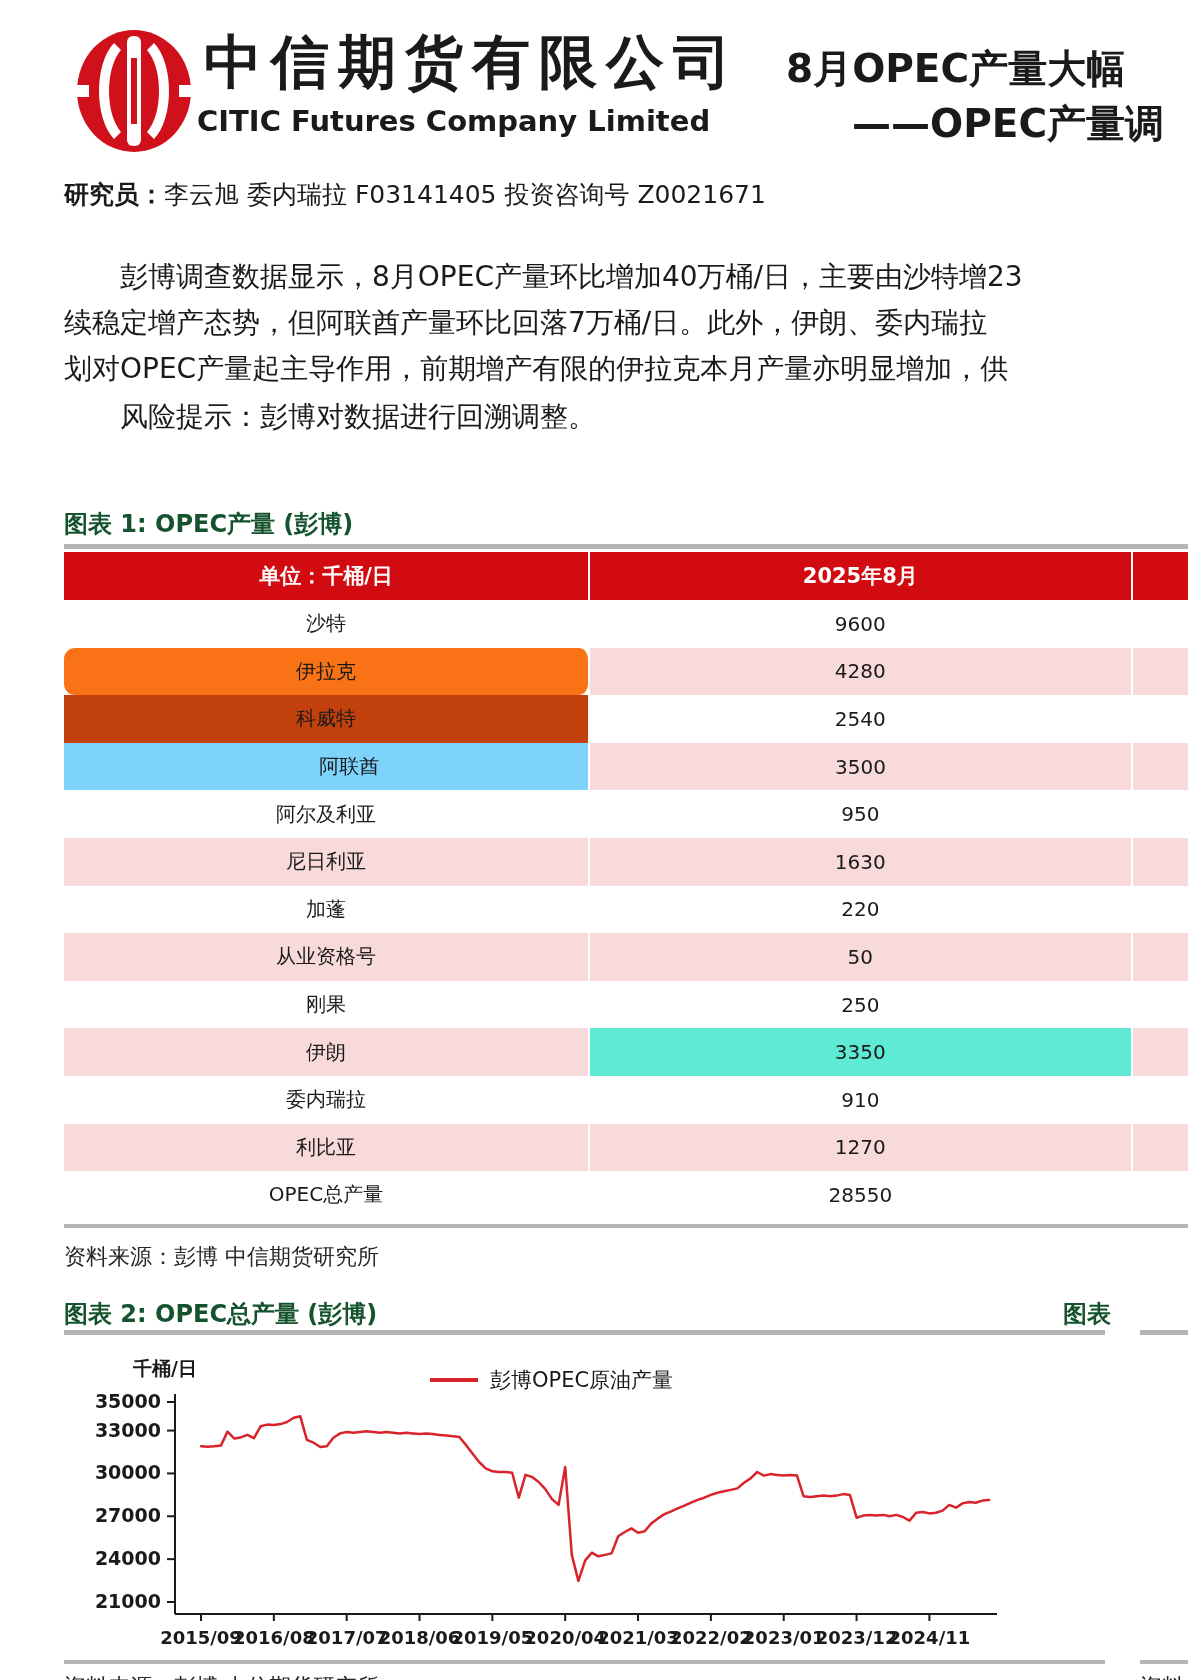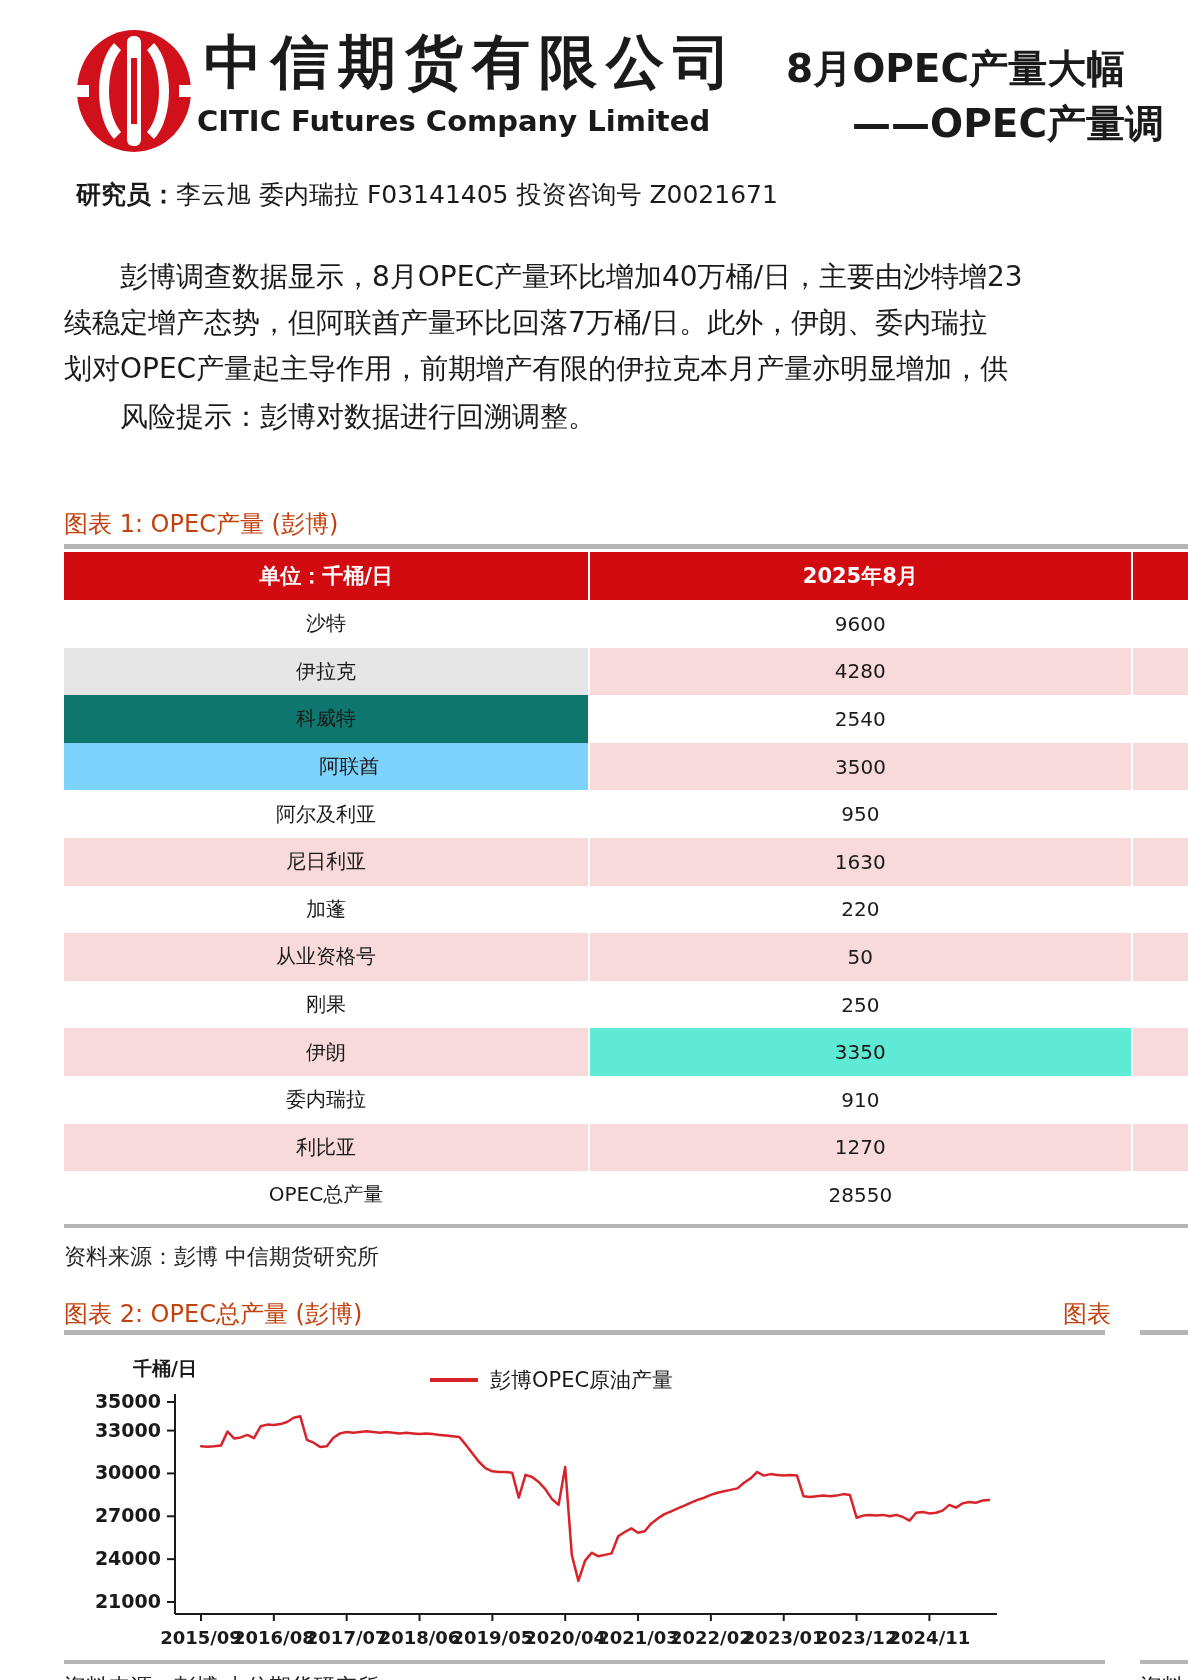--- a/index.html
+++ b/index.html
@@ -9,25 +9,25 @@
   }
   .abs{position:absolute;}
   .nowrap{white-space:nowrap;}
   
   #logo{left:74px;top:28px;width:120px;height:126px;}
   #company-cn{left:204px;top:30px;font-size:58px;font-weight:700;letter-spacing:9px;line-height:64px;}
   #company-en{left:197px;top:104px;font-size:29px;font-weight:700;letter-spacing:0px;}
   #report-title-1{left:786px;top:42px;font-size:39px;font-weight:700;}
   #report-title-2{left:852px;top:97px;font-size:39px;font-weight:700;}
   #analyst-line{left:64px;top:178px;font-size:25px;}
-  #analyst-line b{font-weight:700;margin-left:12px;}
+  #analyst-line b{font-weight:700;}
   
   .para-line{left:64px;font-size:28px;}
   
-  .fig-title{font-size:24px;font-weight:400;color:#c2410c;}
+  .fig-title{font-size:24px;font-weight:700;color:#14532d;}
   .gray-bar{background:#b5b5b5;height:5px;}
   
   #opec-table{left:64px;top:552px;width:1124px;}
   .t-row{display:flex;width:1340px;}
   .t-cell{display:flex;align-items:center;justify-content:center;border-right:2px solid #ffffff;box-sizing:border-box;}
   .t-c1{width:533px;}
   .t-c2{width:550px;}
   .t-c3{width:275px;border-right:none;}
   .t-head{height:48px;color:#ffffff;font-weight:700;font-size:21px;}
   .t-body{height:47.6px;font-size:20px;}
@@ -70,26 +70,26 @@
       <div class="t-cell t-c1" style="background: rgb(210, 11, 16);">单位：千桶/日</div>
       <div class="t-cell t-c2" style="background: rgb(210, 11, 16);">2025年8月</div>
       <div class="t-cell t-c3" style="background: rgb(210, 11, 16);"></div>
     </div>
     <div class="t-row t-body">
       <div class="t-cell t-c1" style="background: rgb(255, 255, 255);">沙特</div>
       <div class="t-cell t-c2" style="background: rgb(255, 255, 255);">9600</div>
       <div class="t-cell t-c3" style="background: rgb(255, 255, 255);"></div>
     </div>
     <div class="t-row t-body">
-      <div class="t-cell t-c1" style="background: #e5e5e5;">伊拉克</div>
+      <div class="t-cell t-c1" style="background: #f97316; border-radius: 11px;">伊拉克</div>
       <div class="t-cell t-c2" style="background: rgb(248, 218, 218);">4280</div>
       <div class="t-cell t-c3" style="background: rgb(248, 218, 218);"></div>
     </div>
     <div class="t-row t-body">
-      <div class="t-cell t-c1" style="background: #0f766e;">科威特</div>
+      <div class="t-cell t-c1" style="background: #c2410c;">科威特</div>
       <div class="t-cell t-c2" style="background: rgb(255, 255, 255);">2540</div>
       <div class="t-cell t-c3" style="background: rgb(255, 255, 255);"></div>
     </div>
     <div class="t-row t-body">
       <div class="t-cell t-c1" style="background: #7dd3fc; padding-left: 46px;">阿联酋</div>
       <div class="t-cell t-c2" style="background: rgb(248, 218, 218);">3500</div>
       <div class="t-cell t-c3" style="background: rgb(248, 218, 218);"></div>
     </div>
     <div class="t-row t-body">
       <div class="t-cell t-c1" style="background: rgb(255, 255, 255);">阿尔及利亚</div>

